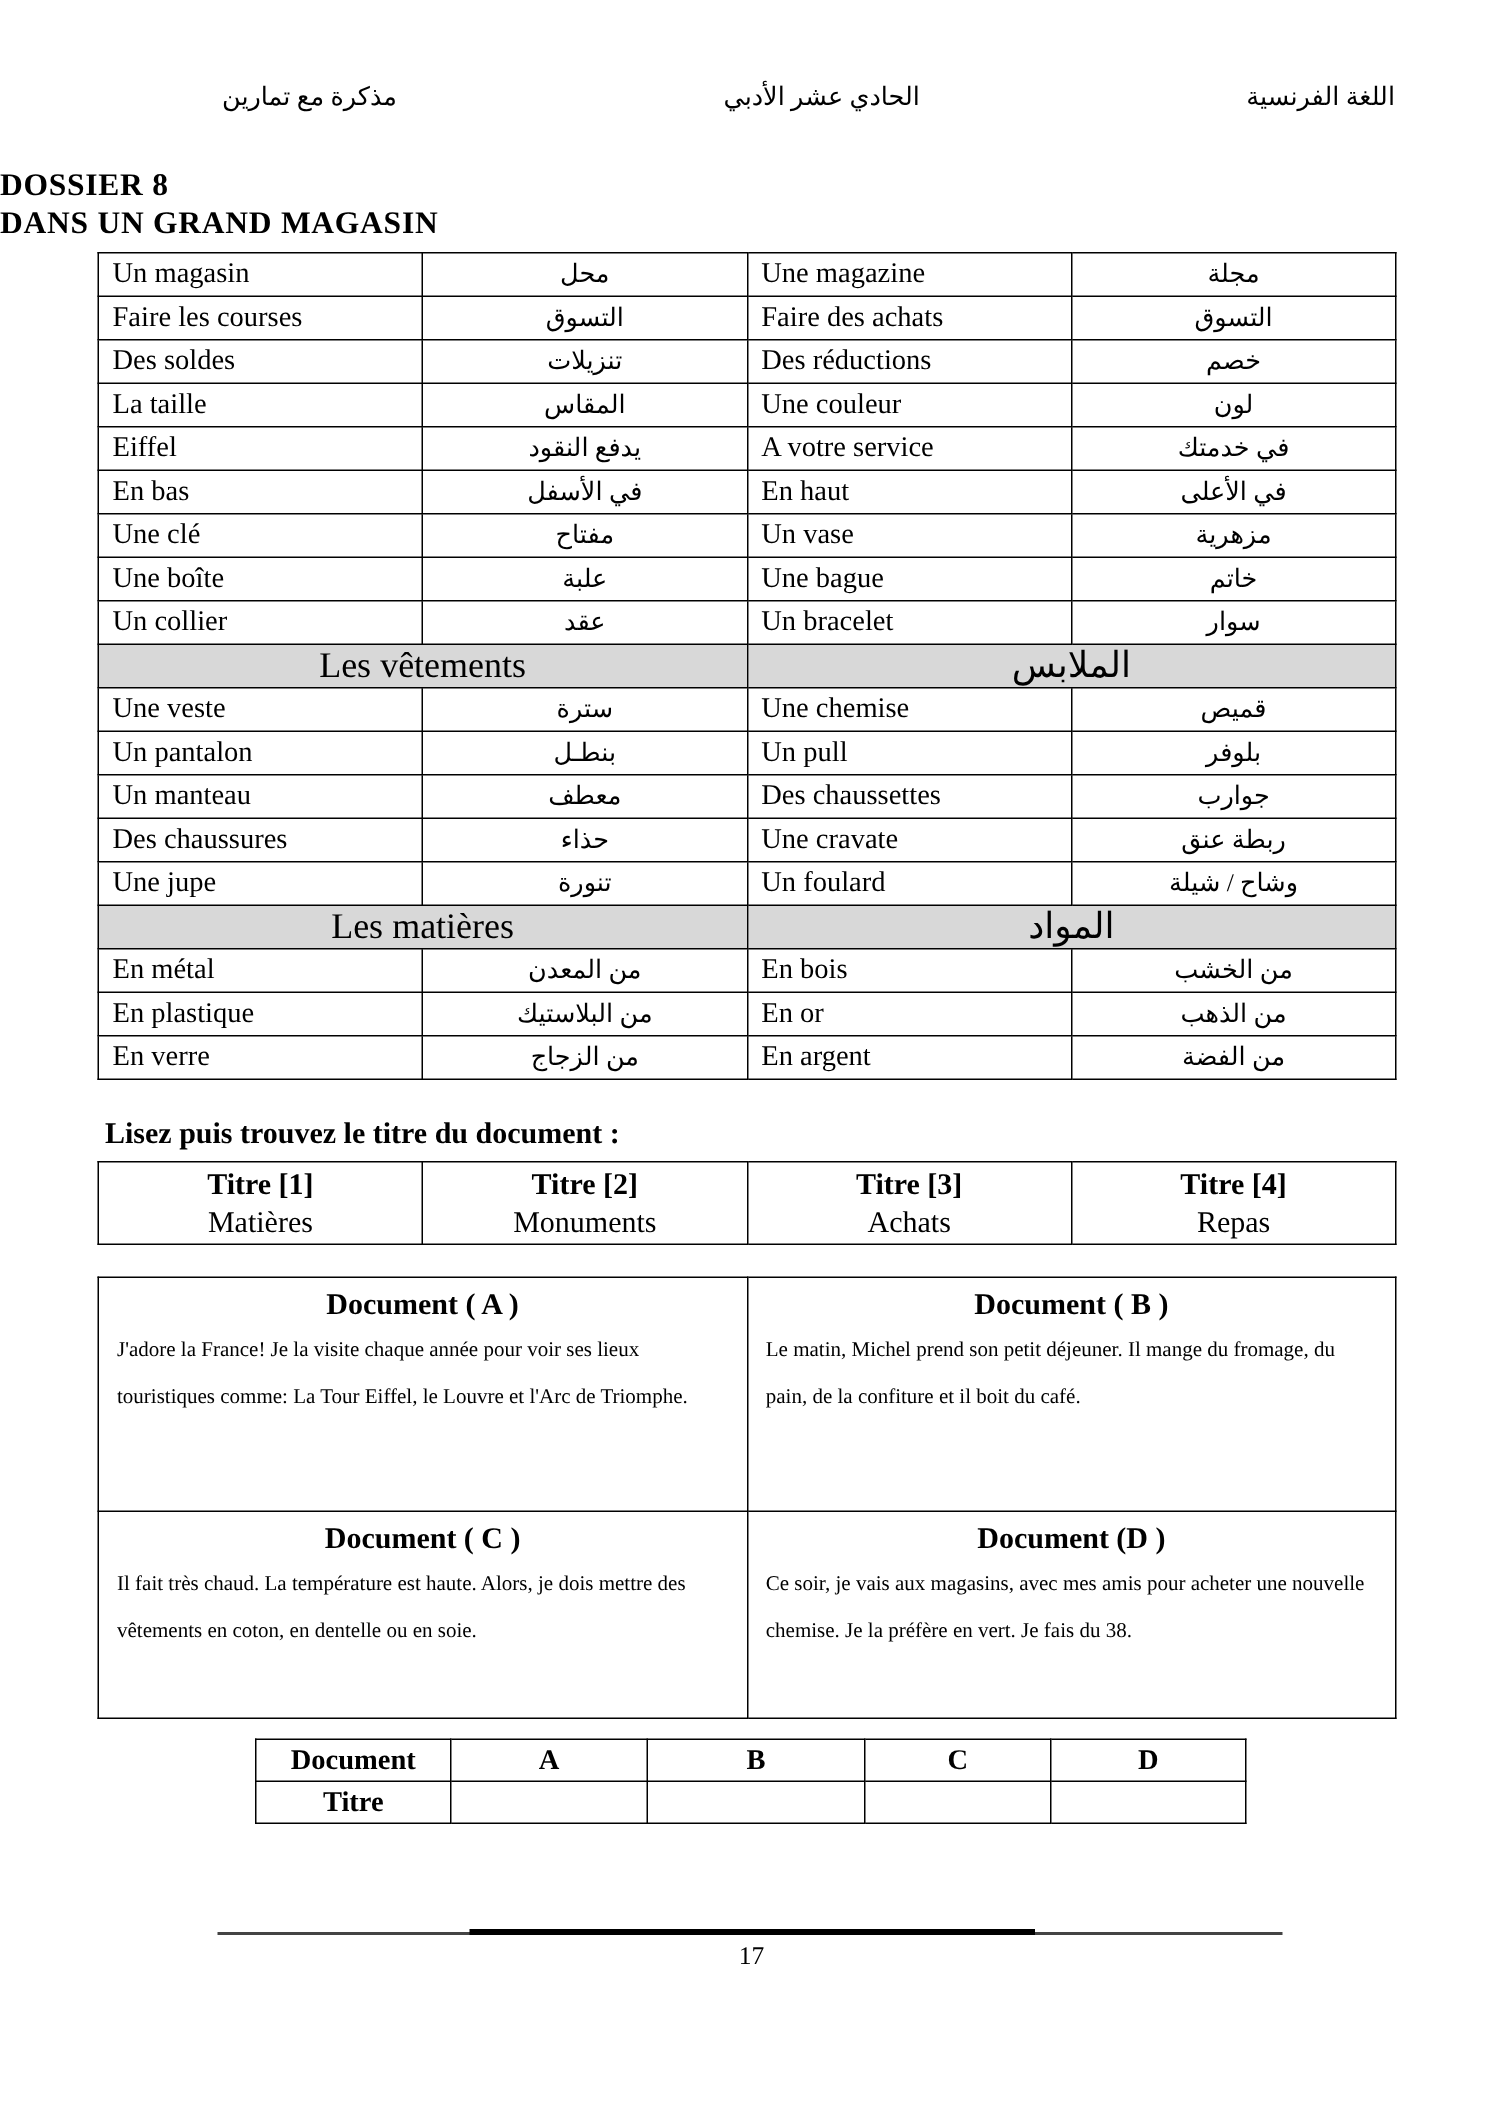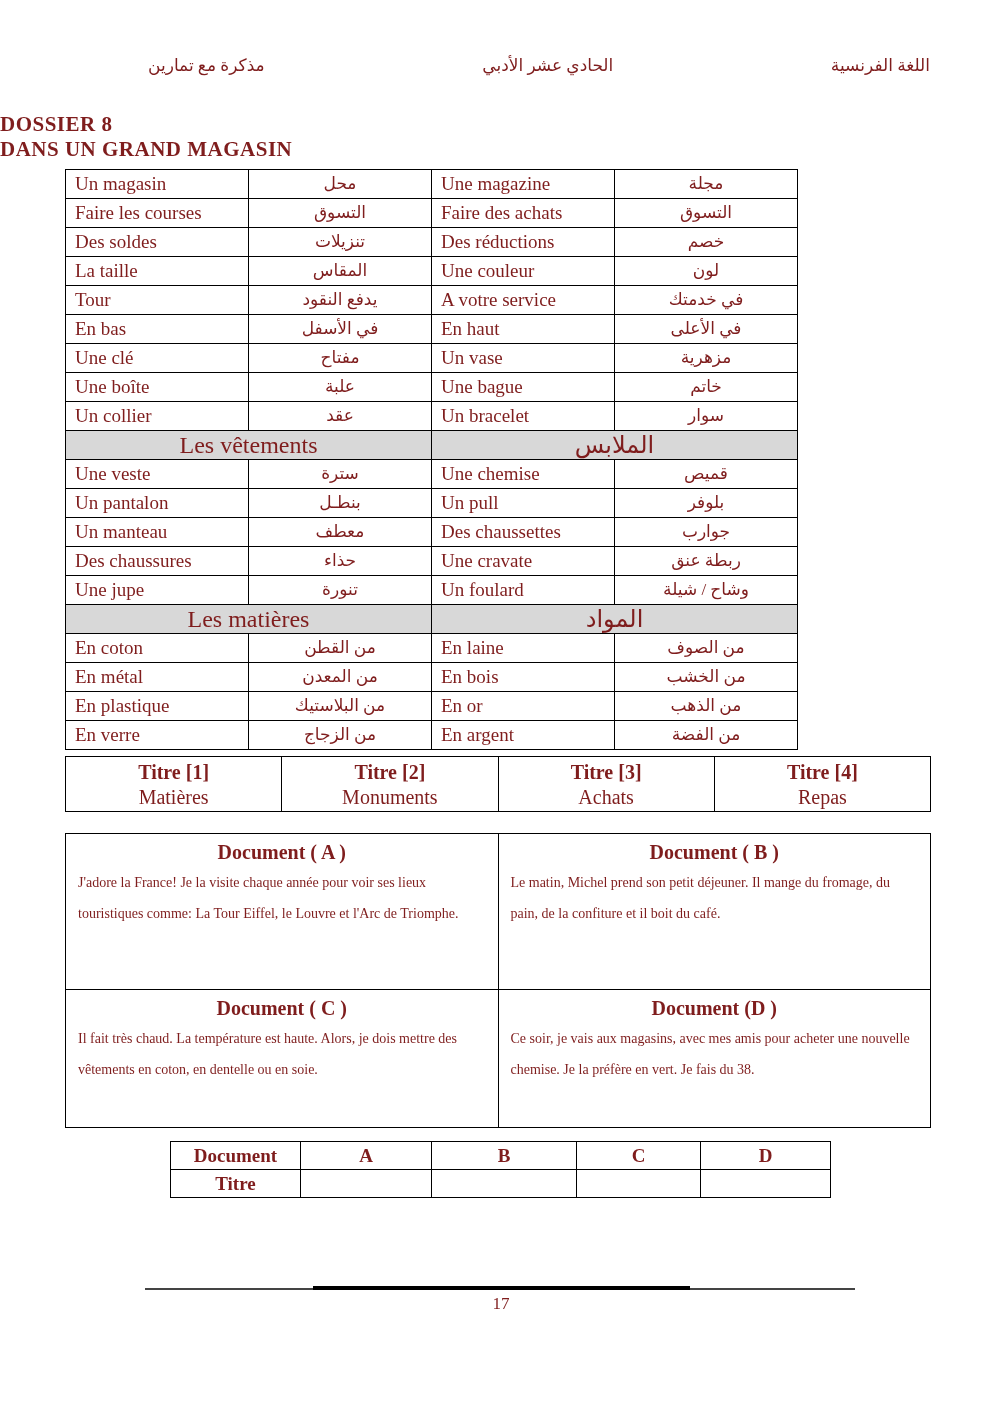--- a/index.html
+++ b/index.html
@@ -2,36 +2,36 @@
 <html lang="fr"><head>
 <meta charset="utf-8">
 <style>
   html,body{margin:0;padding:0;background:#e8e8e8;}
   .page{
     position:relative;
     width:992px;height:1403px;
     margin:0 auto;
     background:#ffffff;
     font-family:"Liberation Serif","DejaVu Serif",serif;
-    color:#7f1d1d;
+    color:#000000;
     overflow:hidden;
   }
   
   .hdr{
     display:flex;justify-content:space-between;align-items:flex-start;
     padding:55px 62px 0 148px;
     font-size:17px;
   }
   .ar{font-family:"Liberation Serif","DejaVu Sans",sans-serif;direction:rtl;}
   
   .doc-title{margin-top:36px;text-align:left;font-weight:bold;font-size:21px;line-height:25px;}
   .doc-title div{letter-spacing:.5px;}
   
   table{border-collapse:collapse;}
-  .vocab{width:733px;margin:7px 0 0 65px;table-layout:fixed;}
+  .vocab{width:866px;margin:7px 0 0 65px;table-layout:fixed;}
   .vocab td{
     border:1.5px solid #000;
     height:26px;
     font-size:19px;
     line-height:22px;
     overflow:hidden;
     white-space:nowrap;
   }
   .vocab td.fr{text-align:left;padding:0 4px 0 9px;}
   .vocab td.arc{text-align:center;font-size:17px;}
@@ -101,21 +101,21 @@
           <td class="fr">Des réductions</td>
           <td class="arc ar">خصم</td>
         </tr>
         <tr>
           <td class="fr">La taille</td>
           <td class="arc ar">المقاس</td>
           <td class="fr">Une couleur</td>
           <td class="arc ar">لون</td>
         </tr>
         <tr>
-          <td class="fr">Tour</td>
+          <td class="fr">Eiffel</td>
           <td class="arc ar">يدفع النقود</td>
           <td class="fr">A votre service</td>
           <td class="arc ar">في خدمتك</td>
         </tr>
         <tr>
           <td class="fr">En bas</td>
           <td class="arc ar">في الأسفل</td>
           <td class="fr">En haut</td>
           <td class="arc ar">في الأعلى</td>
         </tr>
@@ -177,46 +177,41 @@
         </tr>
       </tbody>
     <tbody>
       <tr class="section">
         <td colspan="2">Les matières</td>
         <td colspan="2" class="ar">المواد</td>
       </tr>
     </tbody>
     <tbody>
         <tr>
-          <td class="fr">En coton</td>
-          <td class="arc ar">من القطن</td>
-          <td class="fr">En laine</td>
-          <td class="arc ar">من الصوف</td>
-        </tr>
-        <tr>
           <td class="fr">En métal</td>
           <td class="arc ar">من المعدن</td>
           <td class="fr">En bois</td>
           <td class="arc ar">من الخشب</td>
         </tr>
         <tr>
           <td class="fr">En plastique</td>
           <td class="arc ar">من البلاستيك</td>
           <td class="fr">En or</td>
           <td class="arc ar">من الذهب</td>
         </tr>
         <tr>
           <td class="fr">En verre</td>
           <td class="arc ar">من الزجاج</td>
           <td class="fr">En argent</td>
           <td class="arc ar">من الفضة</td>
         </tr>
       </tbody>
   </table>
 
+  <div class="exo-head">Lisez puis trouvez le titre du document :</div>
 
   <table class="titles">
     <colgroup>
         <col style="width:25%">
         <col style="width:25%">
         <col style="width:25%">
         <col style="width:25%">
       </colgroup>
     <tbody>
       <tr>

